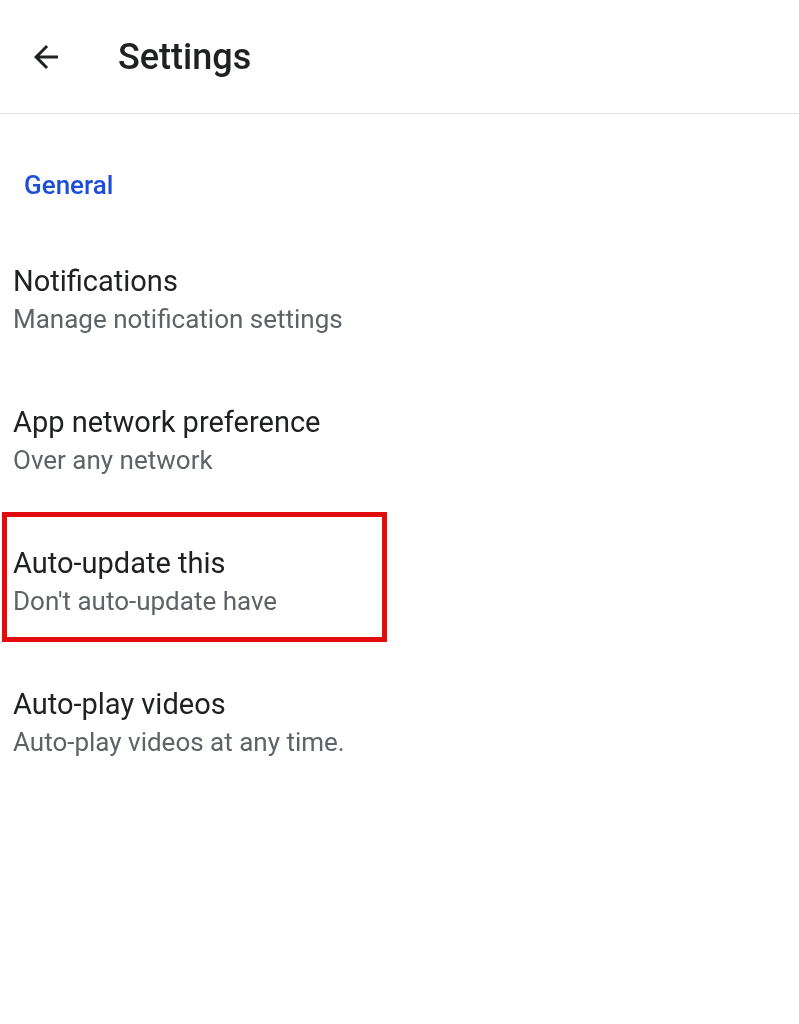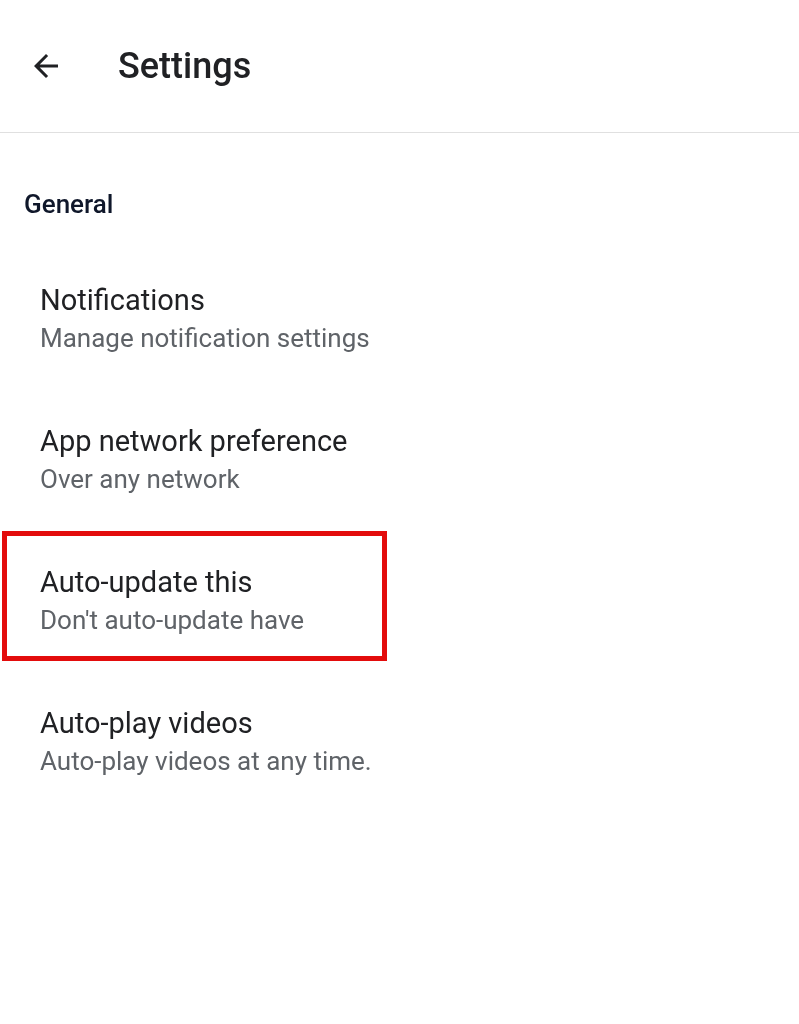--- a/index.html
+++ b/index.html
@@ -12,21 +12,21 @@
       background: #ffffff;
       width: 799px;
       height: 1024px;
       overflow: hidden;
     }
     .header {
       display: flex;
       align-items: center;
       padding: 20px 24px;
       border-bottom: 1px solid #e0e0e0;
-      height: 133px;
+      height: 114px;
     }
     .back-button {
       width: 44px;
       height: 44px;
       display: flex;
       align-items: center;
       justify-content: center;
       cursor: pointer;
       margin-right: 50px;
     }
@@ -38,25 +38,25 @@
       font-size: 36px;
       font-weight: 500;
       color: #202124;
     }
     .content {
       padding: 0;
     }
     .section-header {
       font-size: 26px;
       font-weight: 500;
-      color: #0f172a;
+      color: #1d4ed8;
       padding: 56px 24px 30px 24px;
     }
     .setting-item {
-      padding: 34px 40px;
+      padding: 34px 13px;
       cursor: pointer;
     }
     .setting-title {
       font-size: 29px;
       font-weight: 400;
       color: #202124;
       margin-bottom: 4px;
     }
     .setting-subtitle {
       font-size: 26px;

